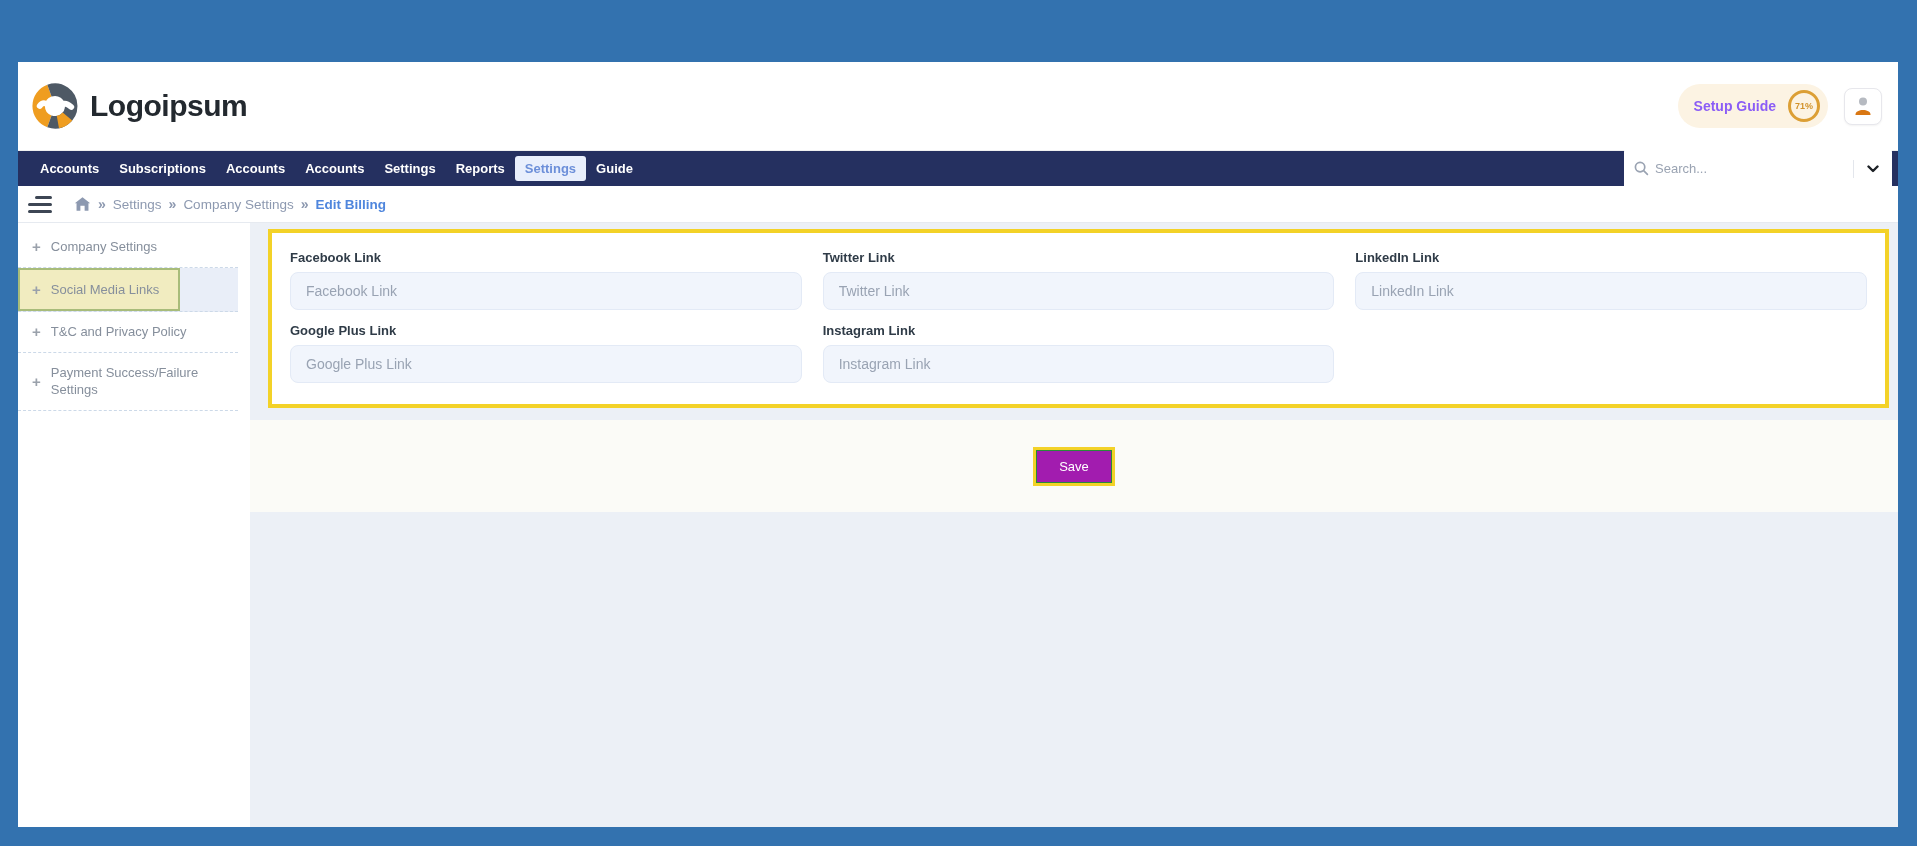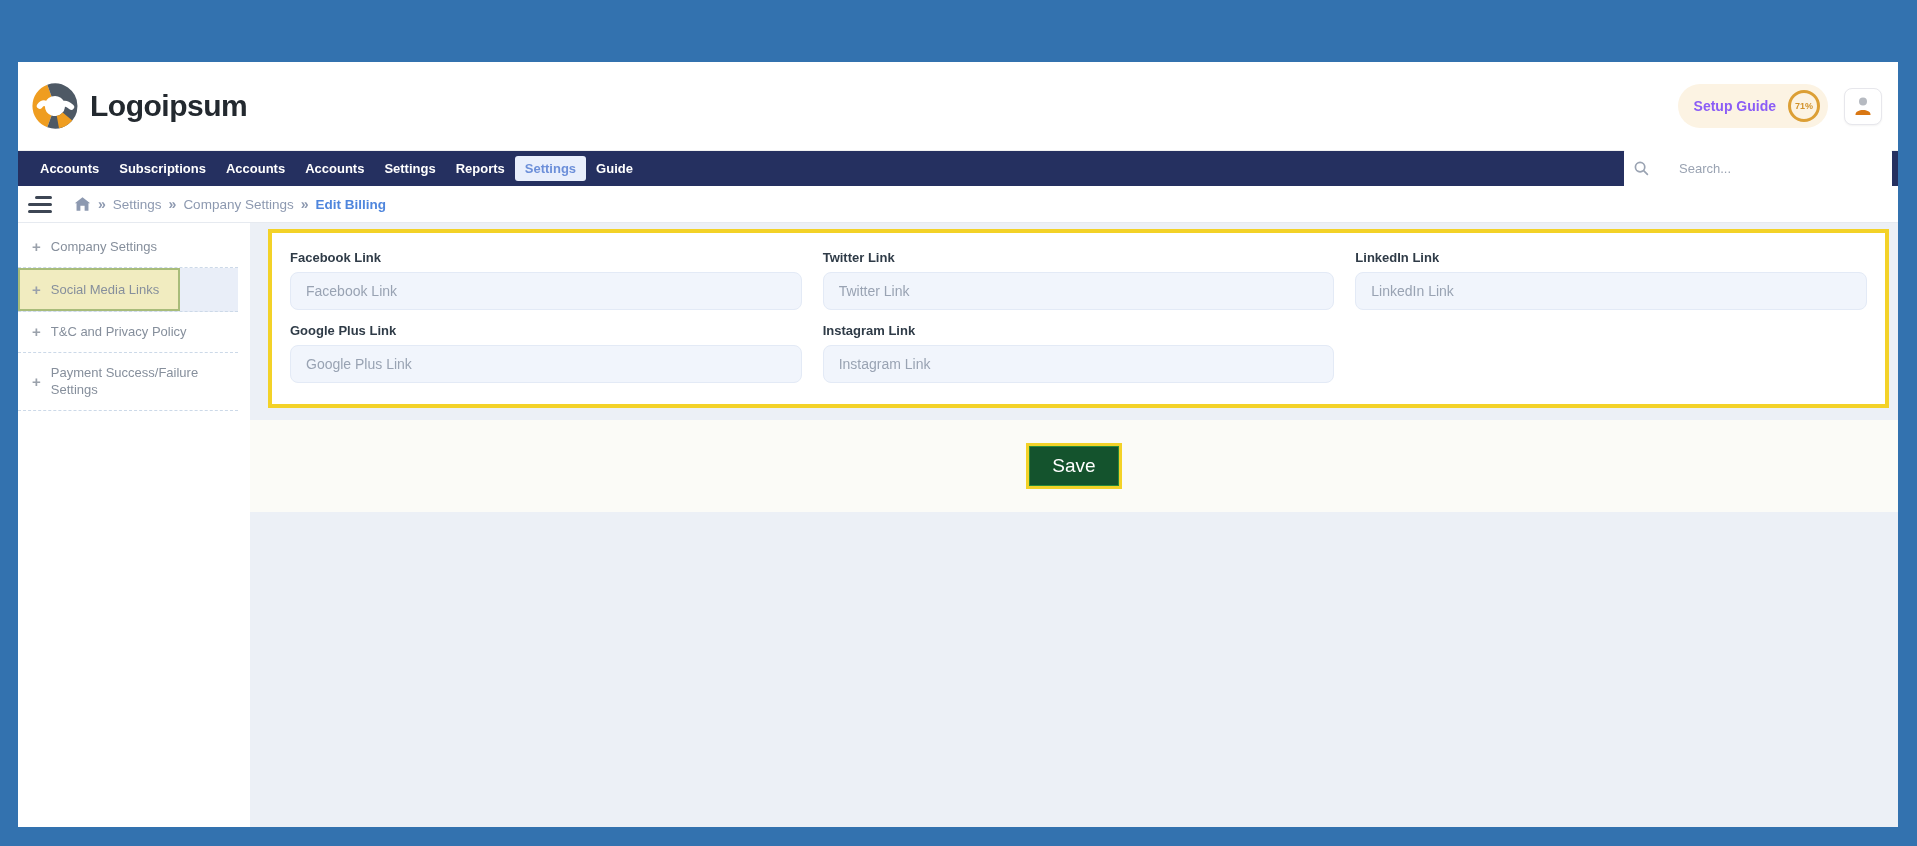--- a/index.html
+++ b/index.html
@@ -27,21 +27,21 @@
                 box-shadow:0 1px 2px rgba(0,0,0,.05); cursor:pointer; }
 
   
   .navbar { height:35px; background:#253060; display:flex; align-items:center;
             padding-left:12px; flex:0 0 auto; }
   .nav-item { color:#ffffff; font-size:13px; font-weight:600; padding:5px 10px;
               cursor:pointer; text-decoration:none; white-space:nowrap; }
   .nav-item.active { background:#e9effc; color:#6c8fd9; border-radius:3px; }
   .search-select { margin-left:auto; margin-right:6px; width:268px; height:42px;
                    background:#fff; border-radius:4px; display:flex; align-items:center;
-                   overflow:hidden;gap:24px; }
+                   overflow:hidden; }
   .search-select input { border:0; outline:none; flex:1; font-size:13px; color:#45506a;
                          font-family:"Liberation Sans", sans-serif; }
   .search-select input::placeholder { color:#9aa3b2; }
   .search-icon-wrap { padding:0 6px 0 10px; display:flex; align-items:center; }
   .search-divider { width:1px; height:18px; background:#e3e6ec; }
   .chev-wrap { width:38px; display:flex; align-items:center; justify-content:center; cursor:pointer; }
 
   
   .breadcrumb-bar { height:37px; background:#fff; border-bottom:1px solid #e6eaf0;
                     display:flex; align-items:center; padding-left:6px; gap:8px; flex:0 0 auto; }
@@ -73,21 +73,21 @@
                grid-template-columns:repeat(3, 1fr); column-gap:21px; row-gap:13px; flex:0 0 auto; }
   .field label { display:block; font-size:13px; font-weight:600; color:#2f3b47; margin-bottom:7px; }
   .field input { width:100%; height:38px; background:#f1f5fc; border:1px solid #e3eaf6;
                  border-radius:8px; padding:0 15px; font-size:14px; color:#45506a; outline:none;
                  font-family:"Liberation Sans", sans-serif; }
   .field input::placeholder { color:#99a3b3; }
 
   .save-strip { background:#fbfbf7; height:92px; display:flex; align-items:center;
                 justify-content:center; flex:0 0 auto; }
   .save-annot { border:3px solid #f3d228; display:inline-block; line-height:0; }
-  .save-btn { background:#14532d; border:1px solid #28893a; color:#fff; font-size:19px;
+  .save-btn { background:#a21caf; border:1px solid #28893a; color:#fff; font-size:13px;
               padding:8px 22px; cursor:pointer; font-family:"Liberation Sans", sans-serif; }
   .main-rest { flex:1; background:#ecf0f6; }
 </style>
 </head>
 <body>
 
 <div class="canvas">
   <div class="app">
 
     <div class="header">

